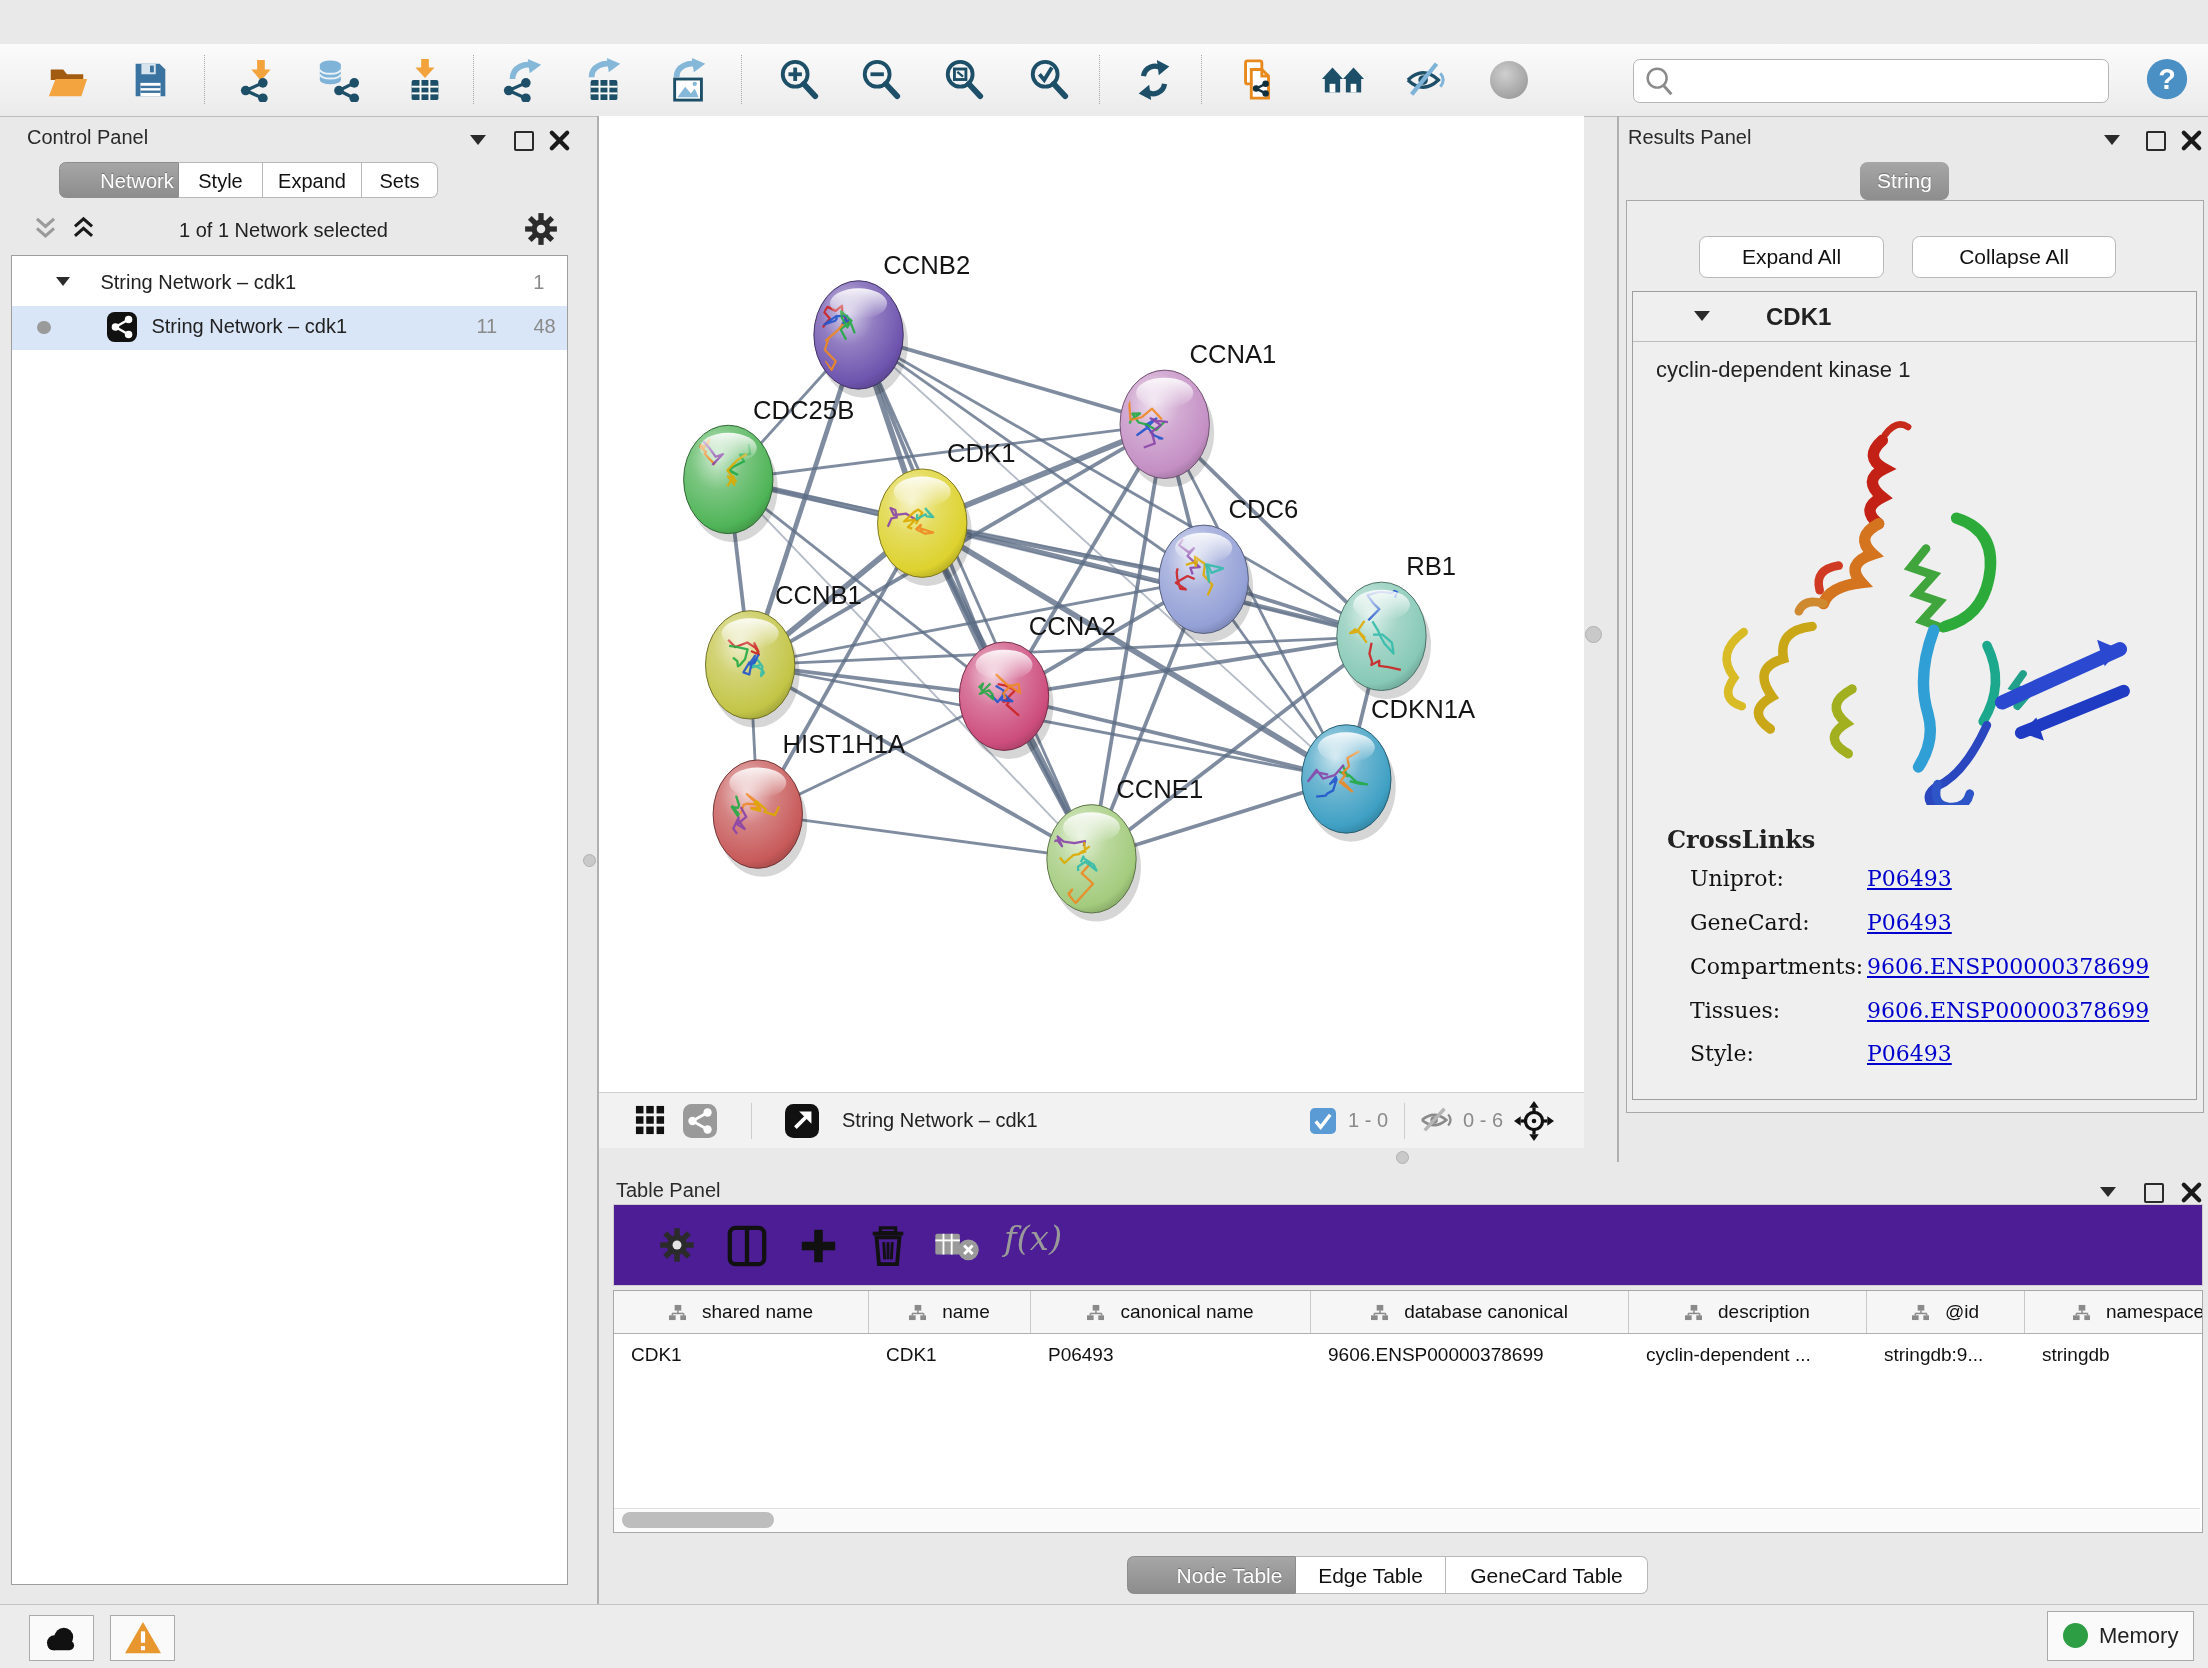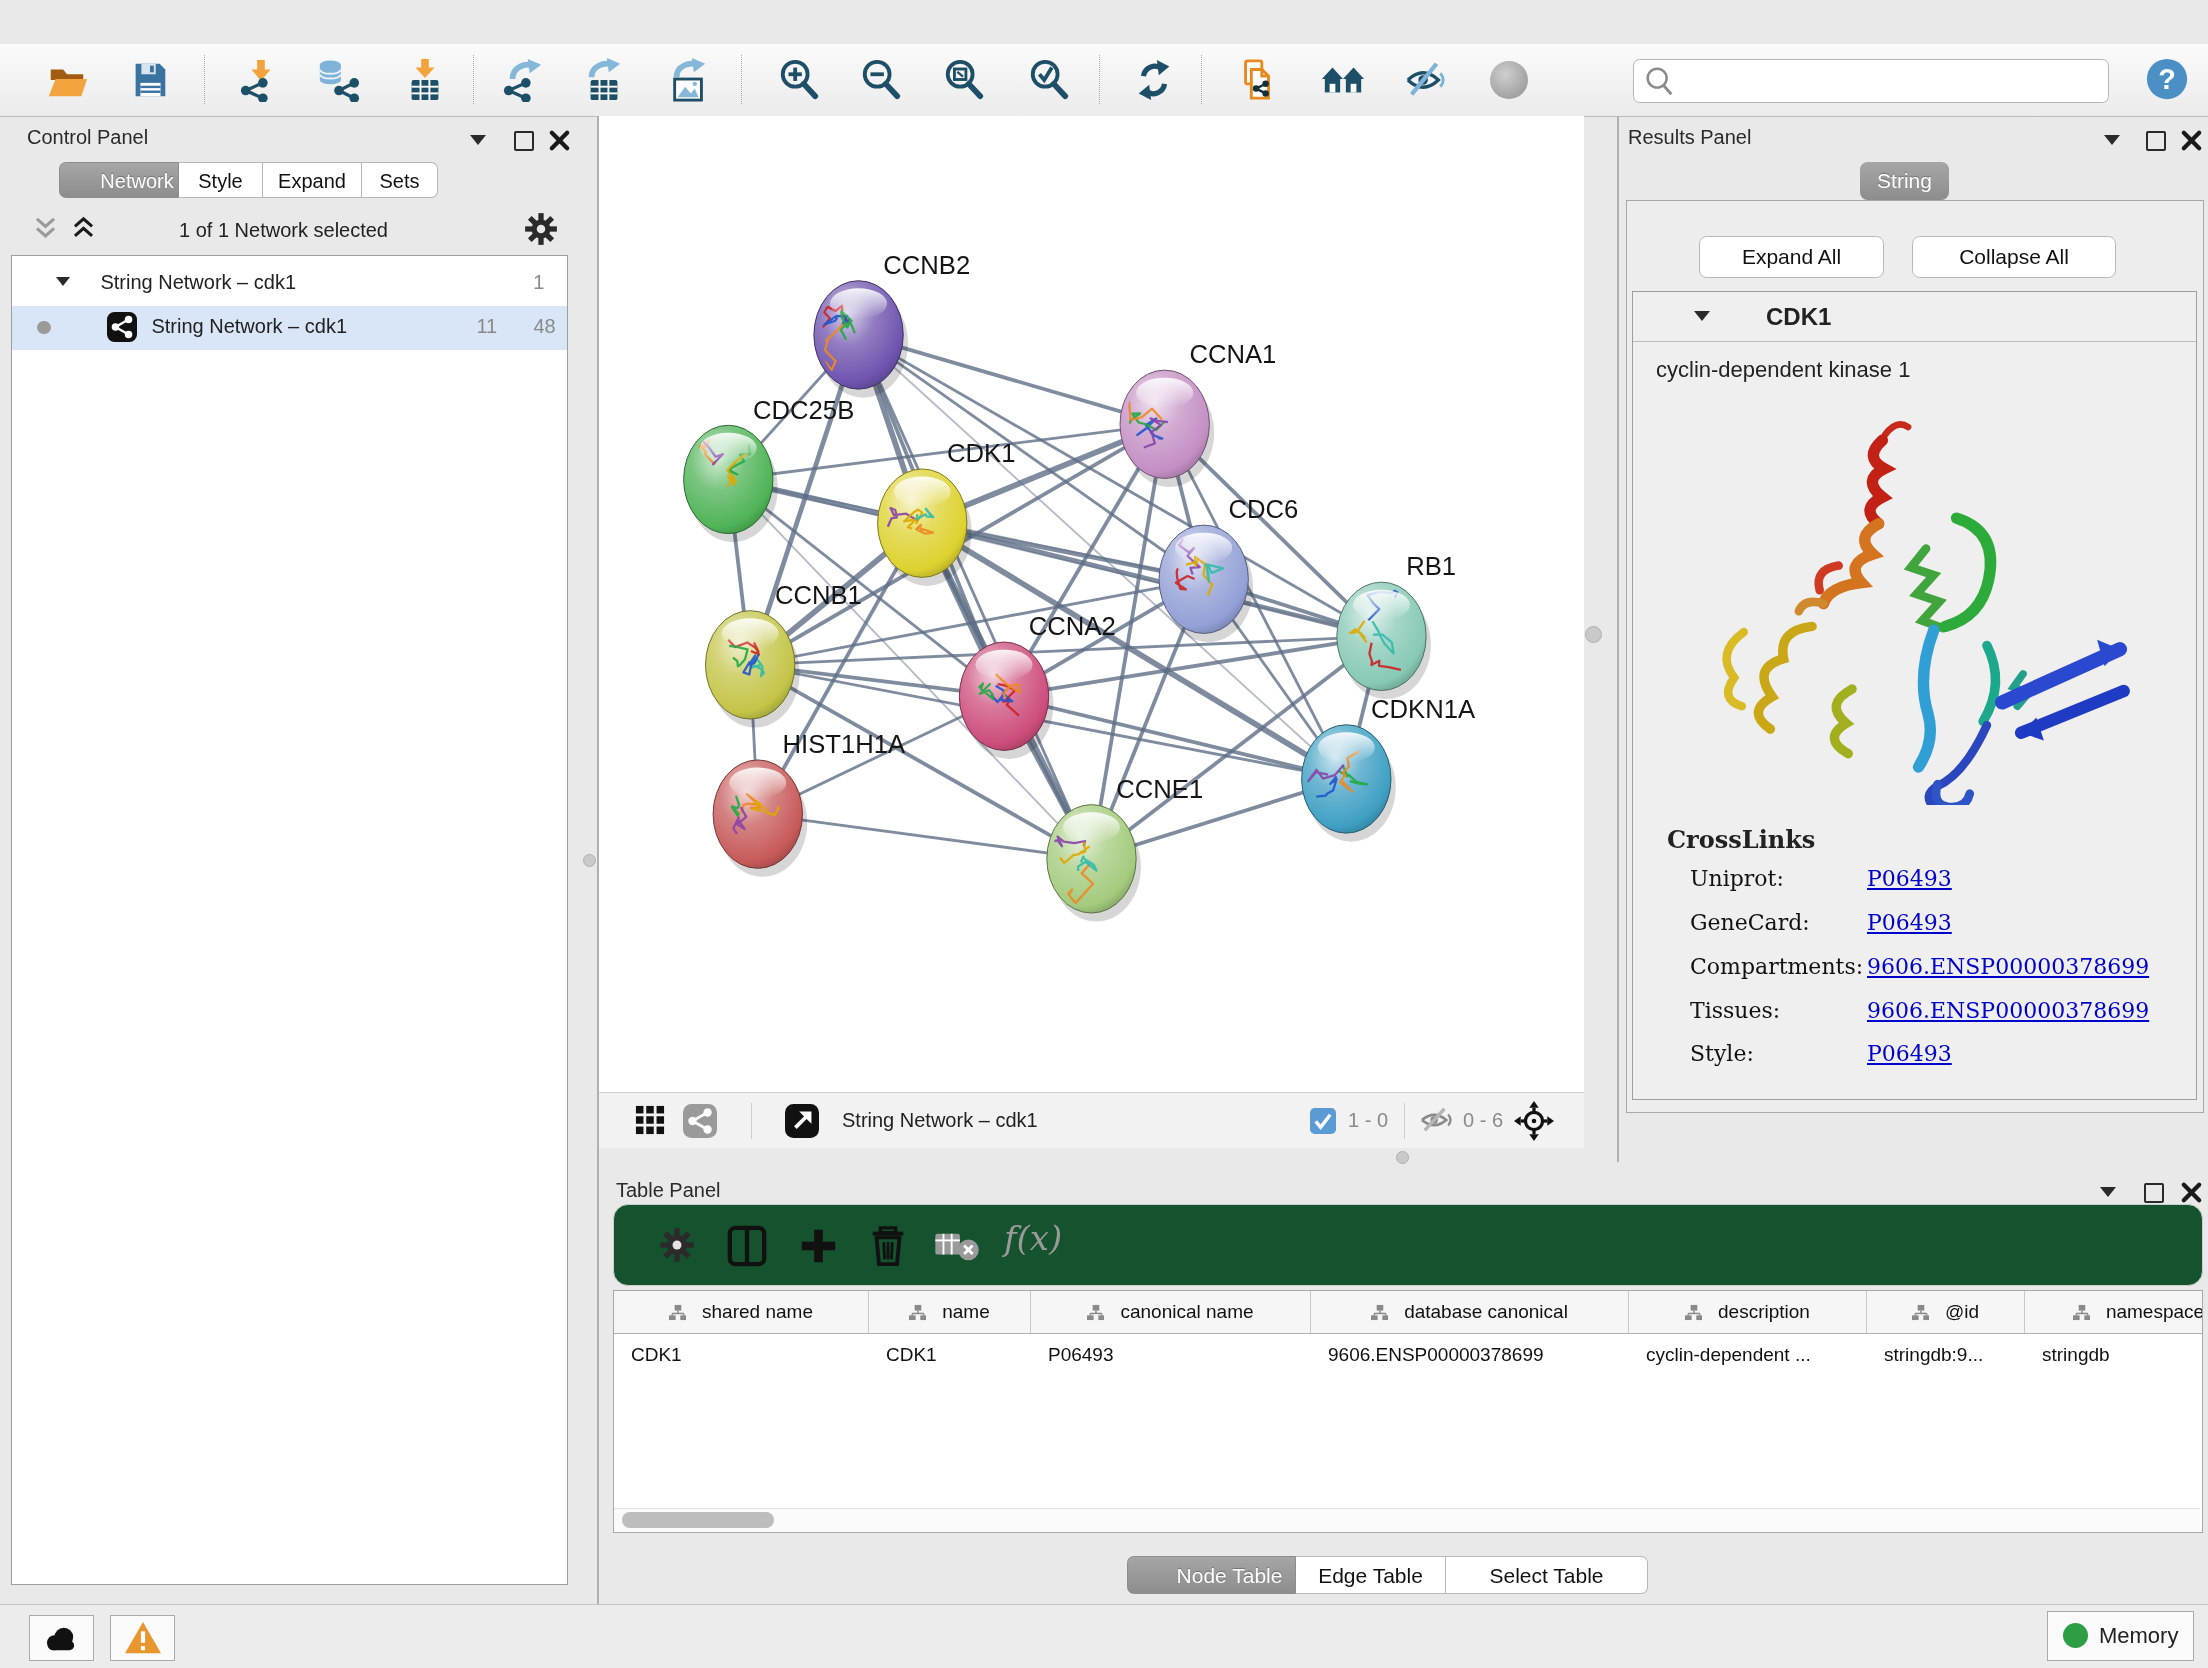--- a/index.html
+++ b/index.html
@@ -53,22 +53,22 @@
   .rbox{position:absolute;border:1px solid #a8a8a8;background:#ededed;}
   .btn{position:absolute;height:40px;background:#fff;border:1px solid #b8b8b8;border-radius:7.6px;
     font-size:21px;text-align:center;line-height:40px;color:#111;}
   .stringtab{position:absolute;left:1860px;top:162px;width:89px;height:38px;border-radius:7.6px;
     background:linear-gradient(#a6a6a6,#8d8d8d);color:#fff;text-align:center;line-height:38px;
     font-size:21px;text-shadow:0 -1px 1px rgba(0,0,0,.3);}
   .crosslinks{font-family:"DejaVu Serif","Liberation Serif",serif;}
   .cl-label{font-size:22px;color:#111;}
   .cl-link{font-size:22px;color:#0000cc;text-decoration:underline;}
   
-  .tp-toolbar{position:absolute;left:613px;top:1204px;width:1590px;height:82px;background:#14532d;
-    border:1px solid #cdcdcd;border-radius:15px;box-sizing:border-box;}
+  .tp-toolbar{position:absolute;left:613px;top:1204px;width:1590px;height:82px;background:#4c1d95;
+    border:1px solid #cdcdcd;border-radius:1px;box-sizing:border-box;}
   .ntable{position:absolute;left:613px;top:1290px;width:1590px;height:243px;background:#fff;
     border:1px solid #a8a8a8;box-sizing:border-box;overflow:hidden;}
   .thead{display:flex;height:42px;background:#f6f6f6;border-bottom:1px solid #b0b0b0;}
   .th{display:flex;align-items:center;justify-content:center;gap:16px;font-size:19px;color:#111;
     border-right:1px solid #c9c9c9;box-sizing:border-box;white-space:nowrap;overflow:hidden;flex:none;}
   .trow{display:flex;height:42px;}
   .td{font-size:19px;color:#111;line-height:42px;padding-left:17px;box-sizing:border-box;
     white-space:nowrap;overflow:hidden;flex:none;}
   .hscroll{position:absolute;left:614px;top:1508px;width:1586px;height:23px;background:#fafafa;
     border-top:1px solid #e0e0e0;}
@@ -981,21 +981,21 @@
         <div class="td" style="width: 158px;">stringdb:9...</div>
         <div class="td" style="width: 228px;">stringdb</div>
       </div>
   </div>
   <div class="hscroll">
       <div class="hthumb"></div>
     </div>
   <div class="seg" style="left:1127px;top:1556px;height:38px">
     <div class="t sel" style="width:169px;height:38px;line-height:38px;font-size:21px">Node Table</div>
     <div class="t" style="width:150px;height:38px;line-height:38px;font-size:21px">Edge Table</div>
-    <div class="t" style="width:202px;height:38px;line-height:38px;font-size:21px">Select Table</div>
+    <div class="t" style="width:202px;height:38px;line-height:38px;font-size:21px">GeneCard Table</div>
   </div>
 
   <div class="statusbar">
     <div class="sbtn" style="left:28.5px">
       <svg width="42" height="30" viewBox="0 0 44 32">
           <circle cx="15" cy="21" r="8" fill="#111"></circle>
           <circle cx="25" cy="15" r="10" fill="#111"></circle>
           <rect x="8" y="19" width="28" height="10" rx="5" fill="#111"></rect>
         </svg>
     </div>

